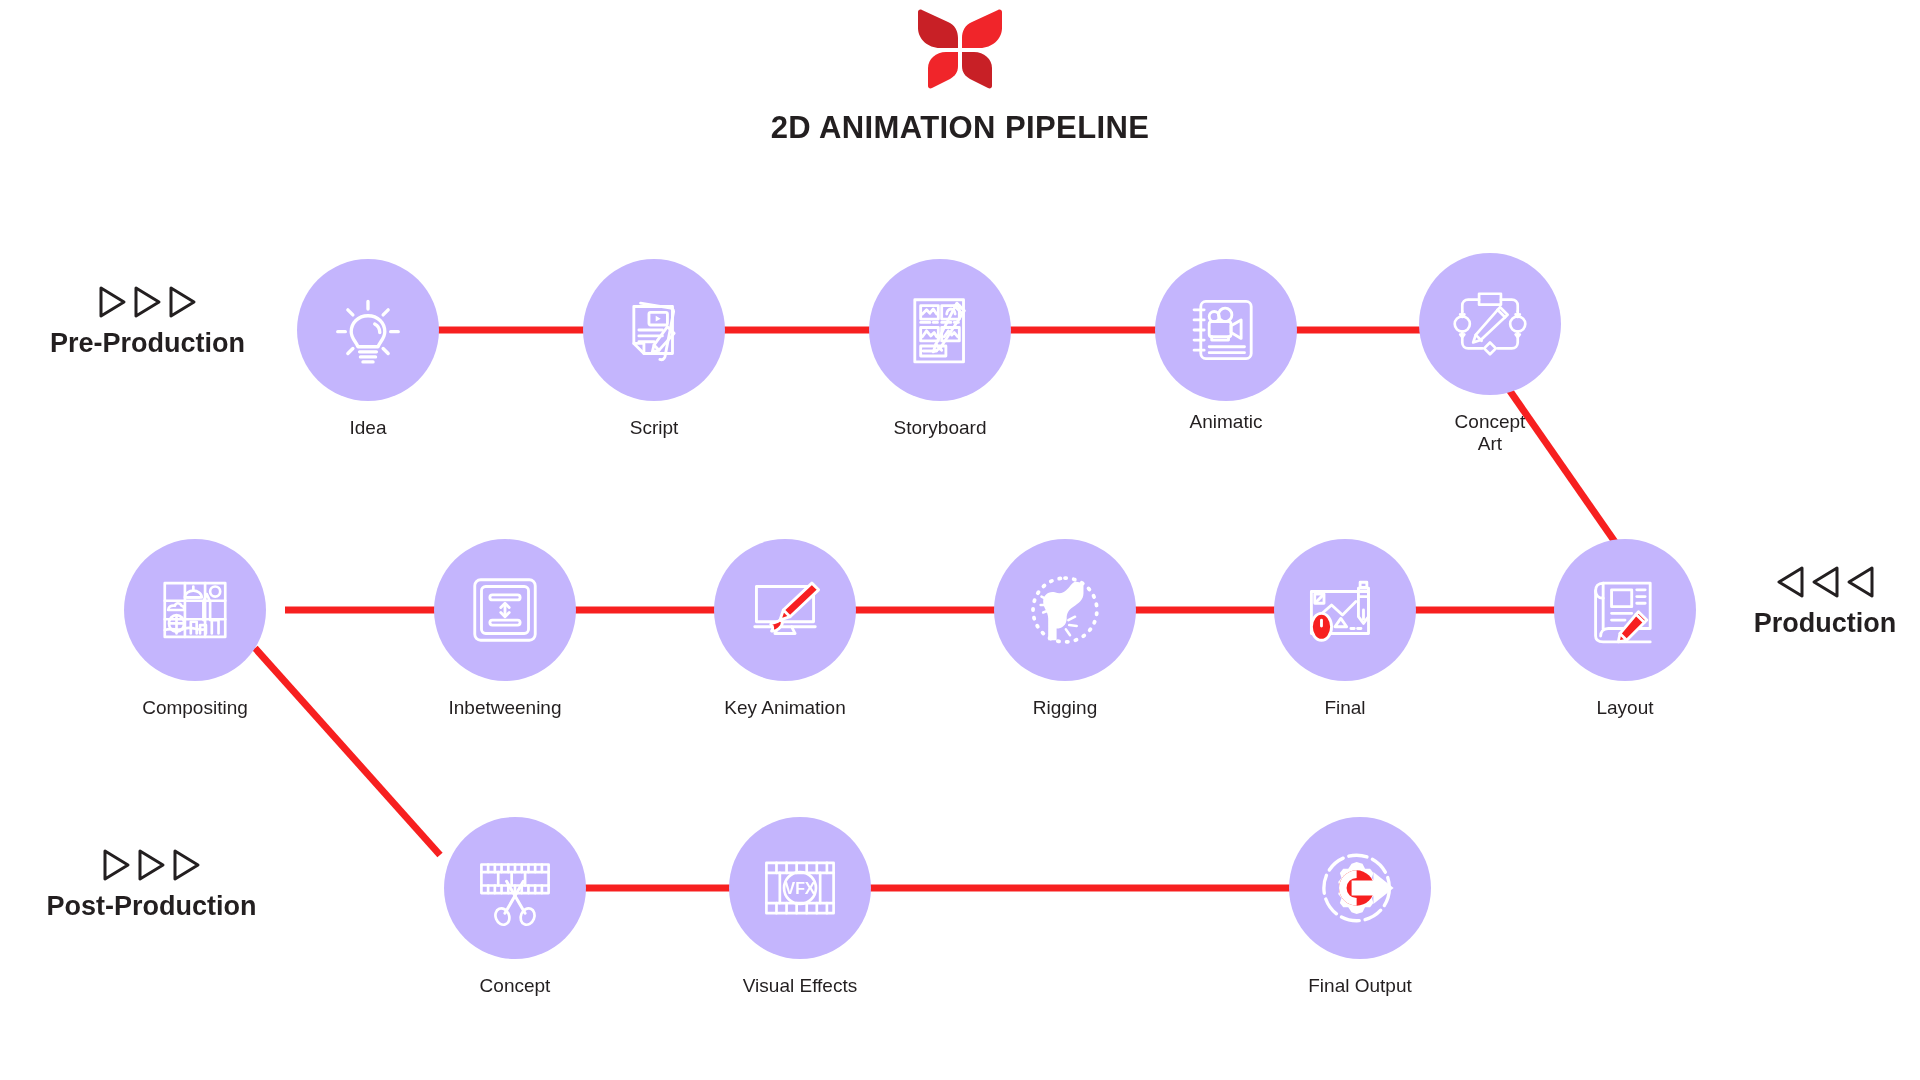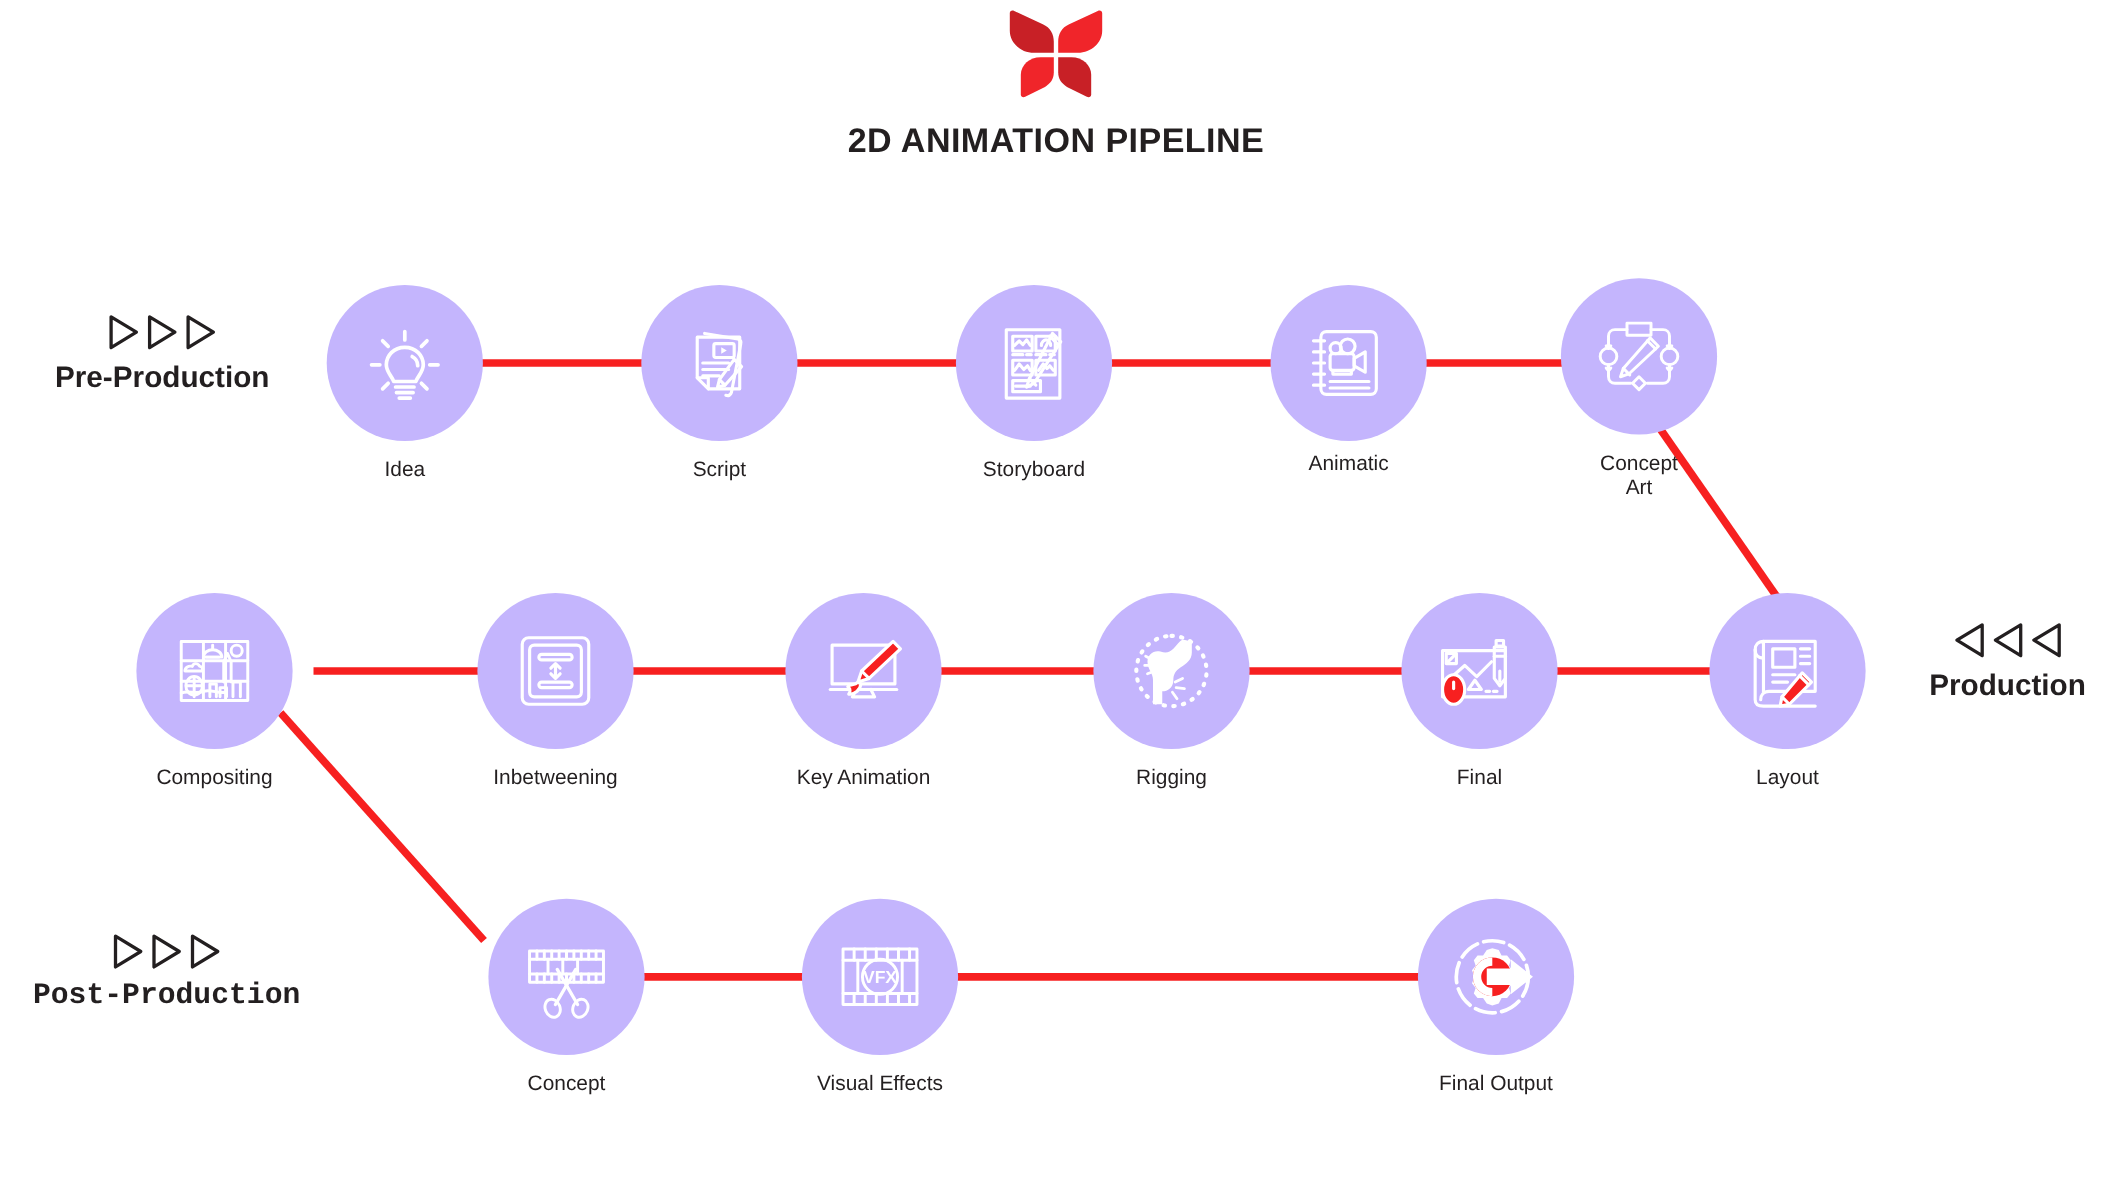--- a/index.html
+++ b/index.html
@@ -180,21 +180,21 @@
       <svg width="32" height="34" viewBox="0 0 32 34">
           <path d="M28 3 L5 17 L28 31 Z" fill="none" stroke="#231f20" stroke-width="3" stroke-linejoin="round"></path>
         </svg>
       <svg width="32" height="34" viewBox="0 0 32 34">
           <path d="M28 3 L5 17 L28 31 Z" fill="none" stroke="#231f20" stroke-width="3" stroke-linejoin="round"></path>
         </svg>
     </div>
     <div class="plabel">Production</div>
   </div>
 
-  <div class="phase" style="left:24px; top:845px; width:255px;font-family:Liberation Mono, monospace;">
+  <div class="phase" style="left:24px; top:845px; width:255px;">
     <div class="arrows">
       <svg width="32" height="34" viewBox="0 0 32 34">
           <path d="M4 3 L27 17 L4 31 Z" fill="none" stroke="#231f20" stroke-width="3" stroke-linejoin="round"></path>
         </svg>
       <svg width="32" height="34" viewBox="0 0 32 34">
           <path d="M4 3 L27 17 L4 31 Z" fill="none" stroke="#231f20" stroke-width="3" stroke-linejoin="round"></path>
         </svg>
       <svg width="32" height="34" viewBox="0 0 32 34">
           <path d="M4 3 L27 17 L4 31 Z" fill="none" stroke="#231f20" stroke-width="3" stroke-linejoin="round"></path>
         </svg>

